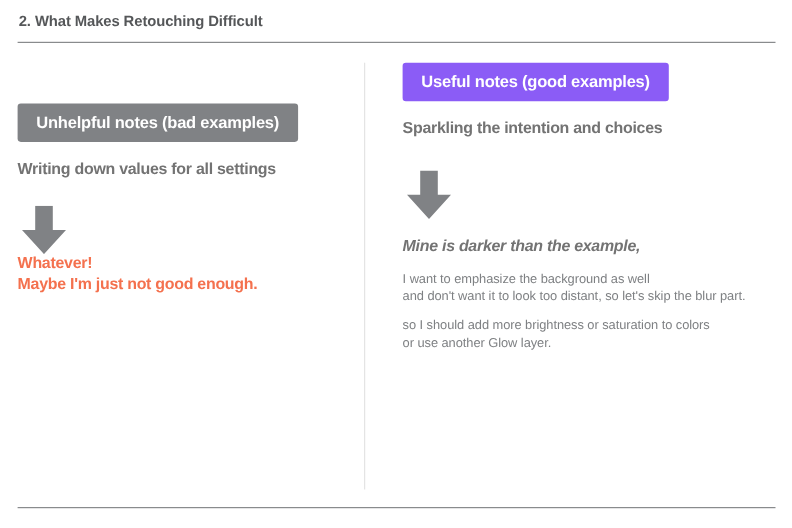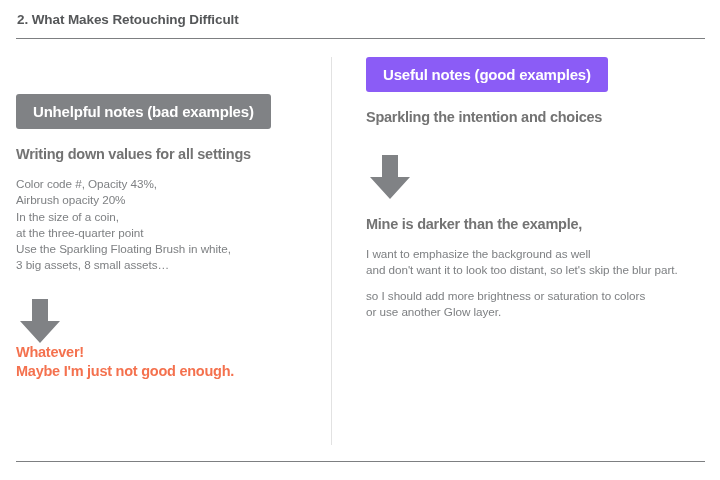--- a/index.html
+++ b/index.html
@@ -89,21 +89,21 @@
 
   
   .sub-head {
     margin-top: 17px;
     font-size: 14.5px;
     font-weight: bold;
     color: #737373;
     letter-spacing: -0.25px;
     white-space: nowrap;
   }
-  .sub-head.block { white-space: normal; }
+  .sub-head.block { white-space: normal; font-style: italic; }
 
   .body-text {
     margin-top: 14px;
     font-size: 11.7px;
     line-height: 16.3px;
     color: #7e8083;
     letter-spacing: -0.05px;
     white-space: pre-line;
   }
   .body-text.tight { margin-top: 9px; }
@@ -134,26 +134,20 @@
   <div class="rule-top"></div>
 
   <div class="col-divider"></div>
 
   <div class="column left">
 
     <div class="badge bad">Unhelpful notes (bad examples)</div>
 
     <div class="sub-head">Writing down values for all settings</div>
 
-    <div class="body-text">Color code #, Opacity 43%,
-Airbrush opacity 20%
-In the size of a coin,
-at the three-quarter point
-Use the Sparkling Floating Brush in white,
-3 big assets, 8 small assets…</div>
 
     <svg class="arrow left-arrow" width="40" height="44" viewBox="0 0 40 44">
       <polygon points="12,0 28,0 28,22 40,22 20,44 0,22 12,22" fill="#808285"></polygon>
     </svg>
 
 
     <div class="accent-text">Whatever!
 Maybe I'm just not good enough.</div>
   </div>
 

